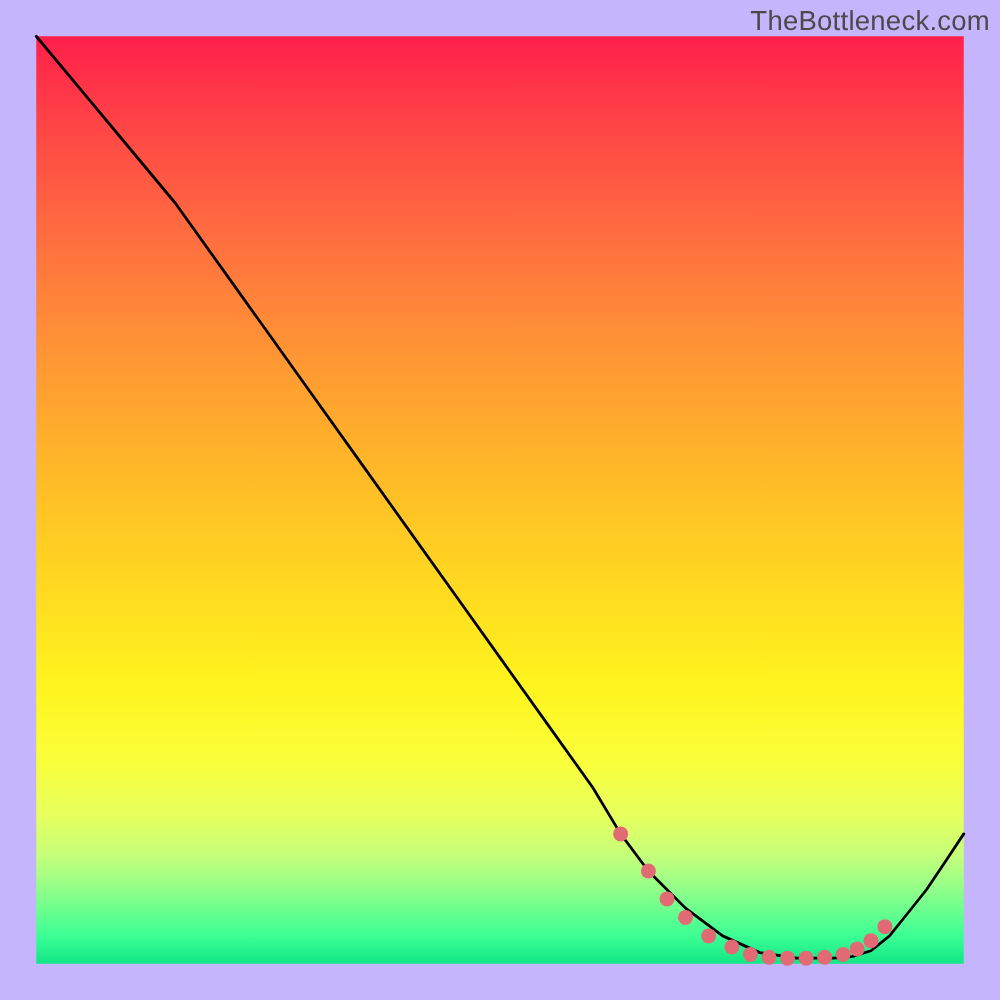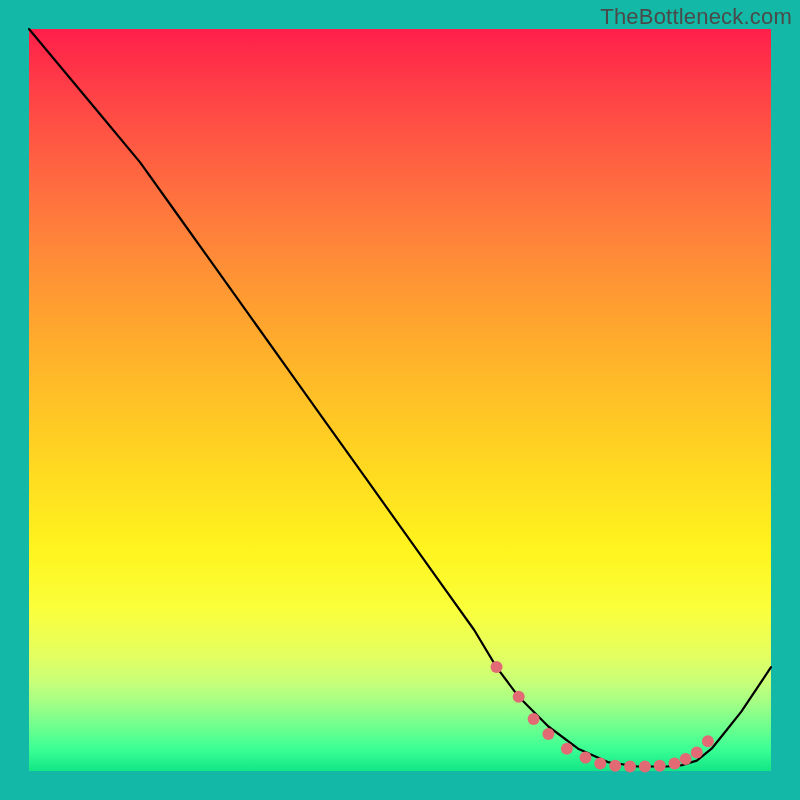--- a/index.html
+++ b/index.html
@@ -8,21 +8,21 @@
     width: 800px;
     height: 800px;
     background: #000;
     overflow: hidden;
     font-family: Arial, Helvetica, sans-serif;
   }
   .frame {
     position: relative;
     width: 800px;
     height: 800px;
-    background: #14b8a6;
+    background: #c4b5fd;
   }
   .watermark {
     position: absolute;
     top: 4px;
     right: 8px;
     color: #4a4a4a;
     font-size: 22px;
     font-weight: 500;
     letter-spacing: 0.2px;
   }

